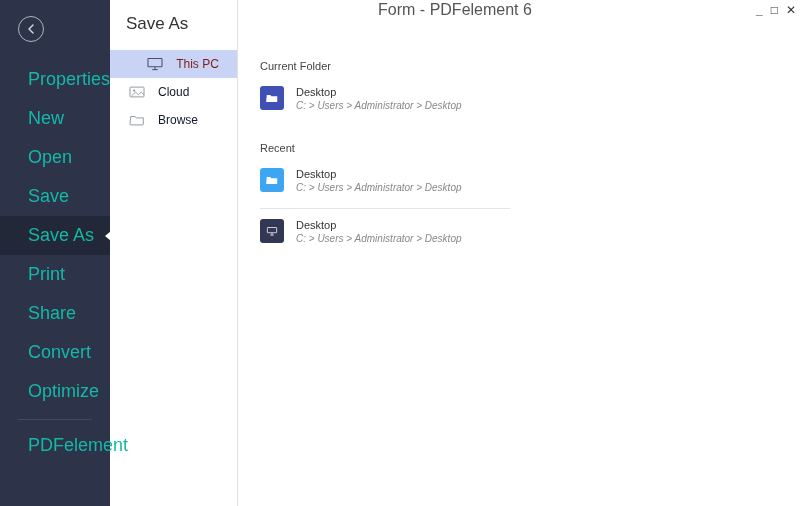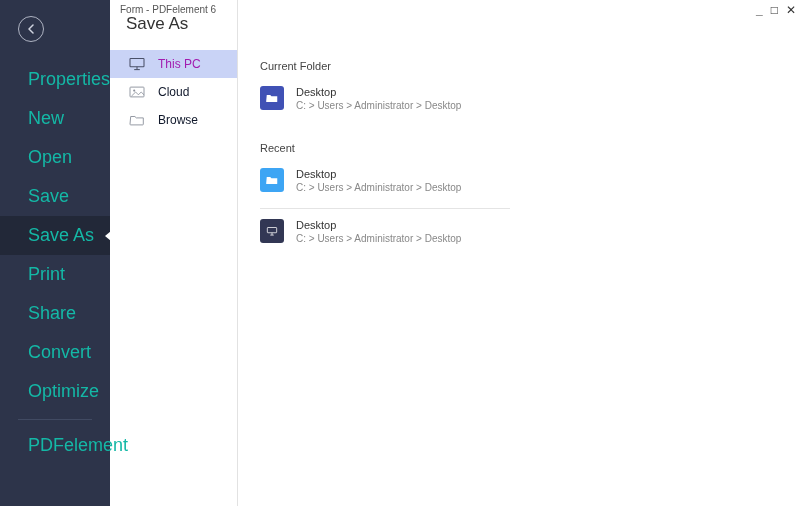--- a/index.html
+++ b/index.html
@@ -16,25 +16,25 @@
   }
   .app {
     display: flex;
     width: 100%;
     height: 100%;
     position: relative;
   }
   .titlebar {
     position: absolute;
     top: 0;
-    left: 120px;
+    left: 110px;
     right: 0;
     height: 20px;
-    text-align: left;
-    font-size: 10px;
+    text-align: center;
+    font-size: 16px;
     color: #555;
     line-height: 20px;
     z-index: 5;
   }
   .window-controls {
     position: absolute;
     right: 4px;
     top: 0;
     height: 20px;
     display: flex;
@@ -113,21 +113,22 @@
     align-items: center;
     height: 28px;
     padding-left: 18px;
     font-size: 12px;
     color: #0f172a;
     cursor: pointer;
     gap: 12px;
   }
   .loc-item.selected {
     background: #c9d3f6;
-    color: #a21caf;
+    color: #7f1d1d;
+    justify-content: center;
   }
   .loc-item svg, .loc-item .ico {
     width: 18px;
     height: 14px;
     flex-shrink: 0;
   }
   .main {
     flex: 1;
     padding: 56px 22px 0 22px;
     background: #fff;
@@ -159,20 +160,21 @@
   .folder-icon.darkpc { background: #323754; }
   .folder-text .name {
     font-size: 11px;
     color: #333;
     line-height: 13px;
   }
   .folder-text .path {
     font-size: 10px;
     color: #888;
     line-height: 13px;
+    font-style: italic;
   }
   .thin-sep {
     height: 1px;
     background: #e4e4e4;
     margin: 6px 0 6px 0;
     width: 250px;
   }
 </style>
 </head>
 <body>

